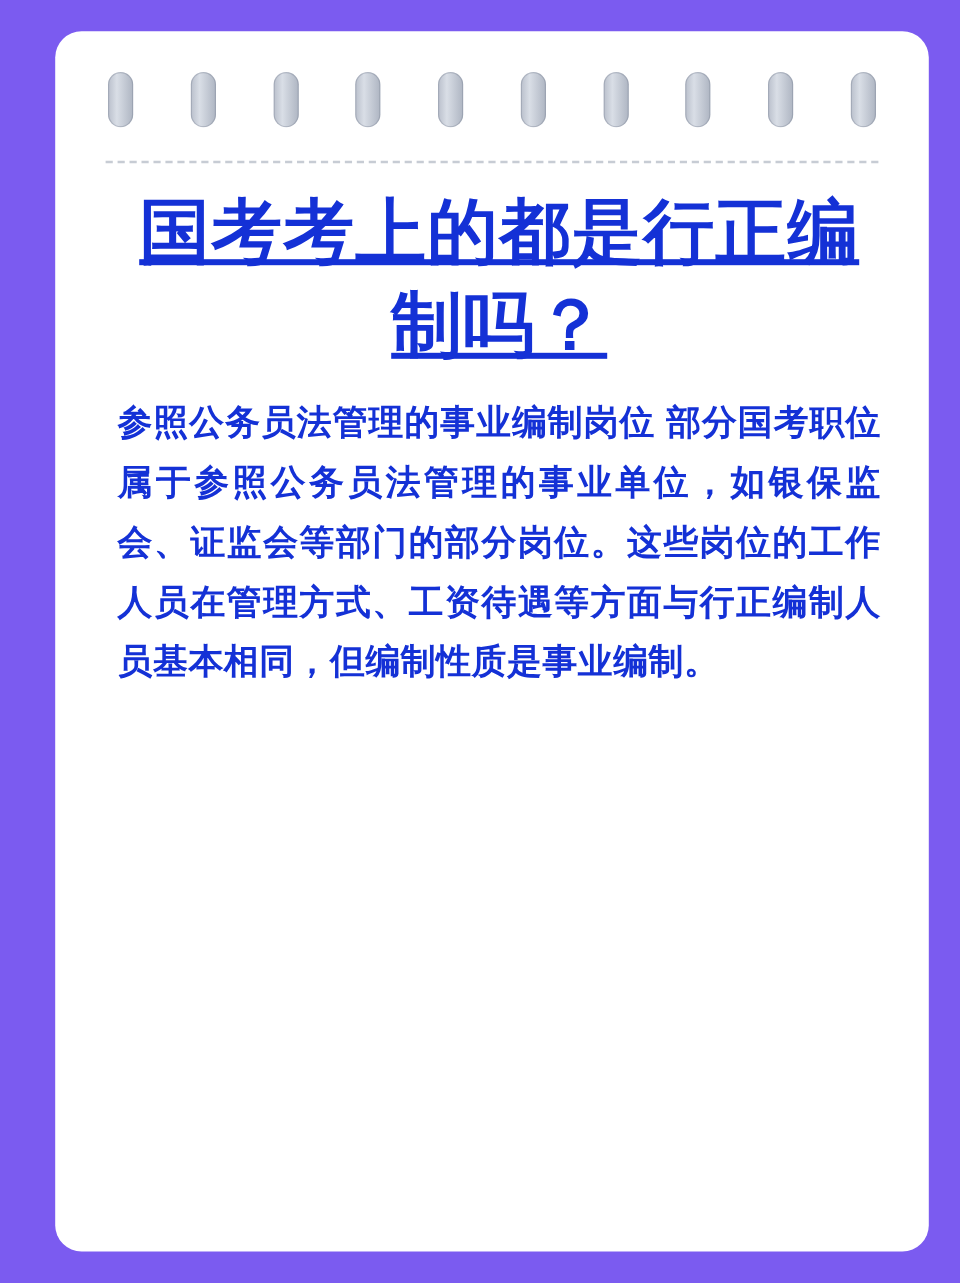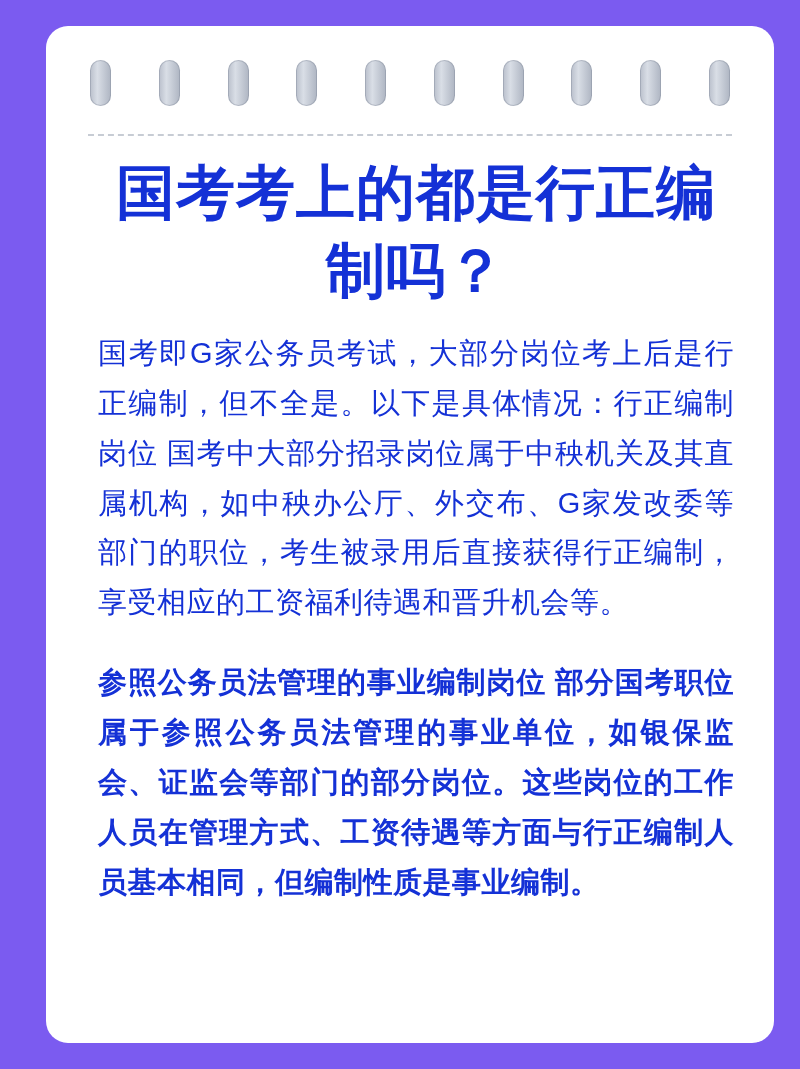--- a/index.html
+++ b/index.html
@@ -65,20 +65,21 @@
   }
   .title {
     color: #1431D6;
     font-size: 59px;
     font-weight: bold;
     line-height: 1.33;
     text-align: center;
     letter-spacing: 1px;
     margin: 0 0 18px 0;
     font-family: "Liberation Sans", "DejaVu Sans", sans-serif;
+    text-decoration: underline;
   }
   .para {
     color: #1431D6;
     font-size: 29px;
     line-height: 1.72;
     text-align: justify;
     margin: 0 0 30px 0;
     font-family: "Liberation Sans", "DejaVu Sans", sans-serif;
     letter-spacing: 0.5px;
   }
@@ -103,18 +104,17 @@
       <span class="ring"></span>
       <span class="ring"></span>
       <span class="ring"></span>
       <span class="ring"></span>
     </div>
 
     <div class="dashline"></div>
 
     <div class="content">
       <h1 class="title">国考考上的都是行正编制吗？</h1>
-      <p class="para">国考即G家公务员考试，大部分岗位考上后是行正编制，但不全是。以下是具体情况：行正编制岗位 国考中大部分招录岗位属于中秧机关及其直属机构，如中秧办公厅、外交布、G家发改委等部门的职位，考生被录用后直接获得行正编制，享受相应的工资福利待遇和晋升机会等。</p>
       <p class="para">参照公务员法管理的事业编制岗位 部分国考职位属于参照公务员法管理的事业单位，如银保监会、证监会等部门的部分岗位。这些岗位的工作人员在管理方式、工资待遇等方面与行正编制人员基本相同，但编制性质是事业编制。</p>
     </div>
 
   </div>
 </div>
 
 </body></html>

